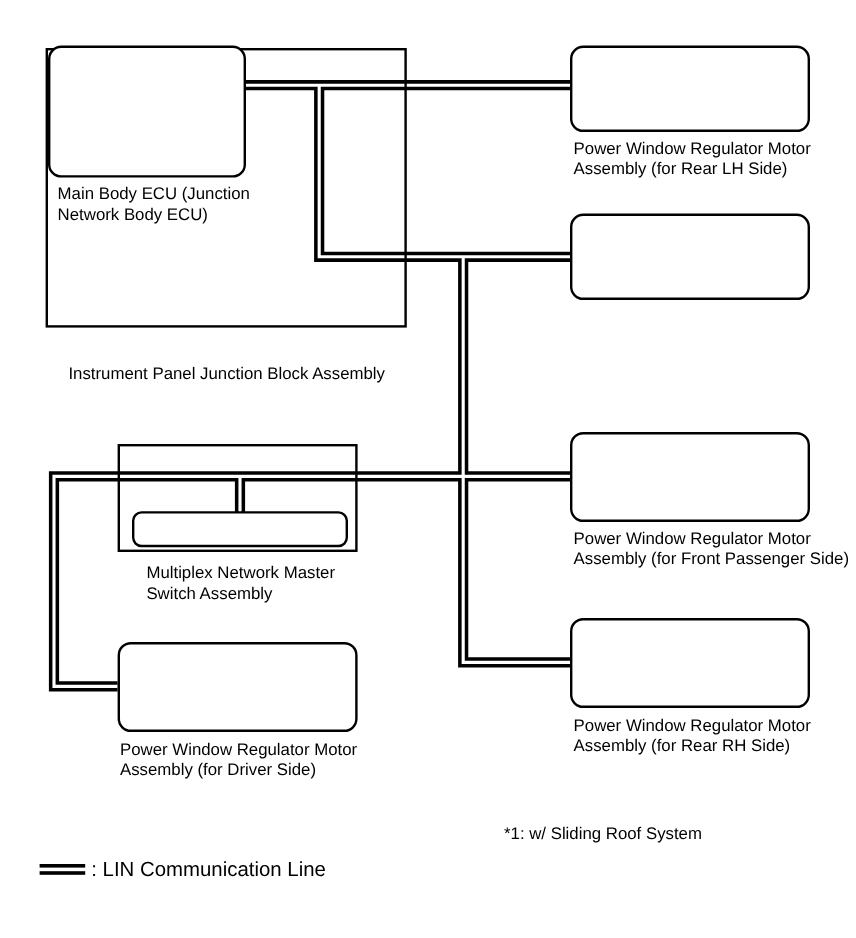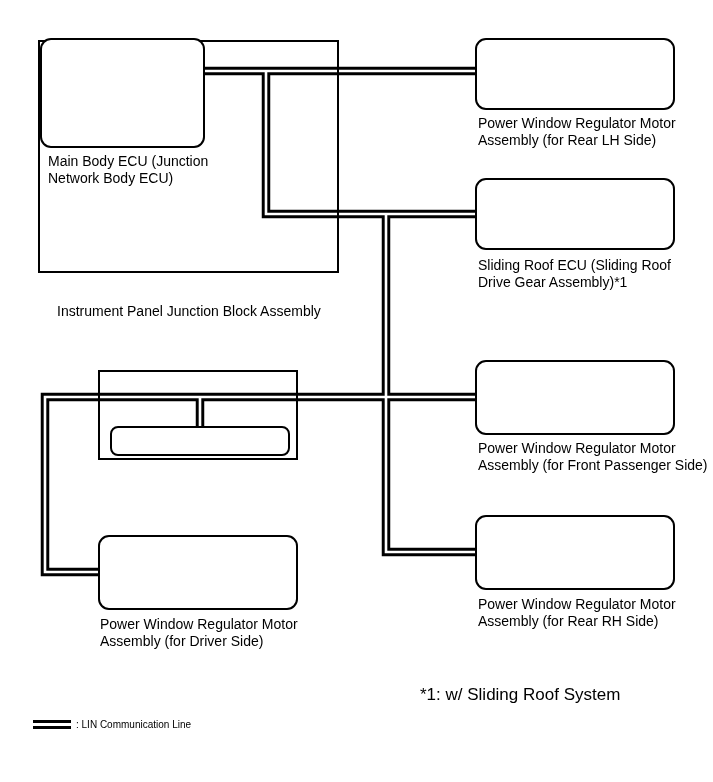--- a/index.html
+++ b/index.html
@@ -30,39 +30,39 @@
   }
   .node-label {
     position: absolute;
     font-size: 14px;
     line-height: 17px;
     white-space: pre-line;
     z-index: 3;
   }
   .footnote {
     position: absolute;
-    font-size: 17px;
+    font-size: 14px;
     line-height: 17px;
     z-index: 3;
   }
   .legend {
     position: absolute;
     display: flex;
     align-items: center;
     z-index: 3;
   }
   .legend-swatch {
     width: 38px;
     height: 3px;
     background: #ffffff;
     border-top: 3px solid #000000;
     border-bottom: 3px solid #000000;
     margin-right: 5px;
   }
-  .legend-text { font-size: 10px; line-height: 17px; }
+  .legend-text { font-size: 17px; line-height: 17px; }
 
   
   #junction-rect   { left: 38px;  top: 40px;  width: 301px; height: 233px; }
   #main-ecu-box    { left: 40px;  top: 38px;  width: 165px; height: 110px; }
   #rear-lh-box     { left: 475px; top: 38px;  width: 200px; height: 72px; }
   #sliding-box     { left: 475px; top: 178px; width: 200px; height: 72px; }
   #front-pass-box  { left: 475px; top: 360px; width: 200px; height: 75px; }
   #rear-rh-box     { left: 475px; top: 515px; width: 200px; height: 75px; }
   #master-rect     { left: 98px;  top: 370px; width: 200px; height: 90px; }
   #master-inner-box{ left: 110px; top: 426px; width: 180px; height: 30px; border-radius: 8px; }
@@ -106,33 +106,33 @@
 
   <div id="main-ecu-box" class="box"></div>
   <div id="main-ecu-label" class="node-label">Main Body ECU (Junction
 Network Body ECU)</div>
 
   <div id="rear-lh-box" class="box"></div>
   <div id="rear-lh-label" class="node-label">Power Window Regulator Motor
 Assembly (for Rear LH Side)</div>
 
   <div id="sliding-box" class="box"></div>
-  <div id="sliding-label" class="node-label">Sliding Roof ECU (Sliding Roof
-Drive Gear Assembly)*1</div>
 
   <div id="front-pass-box" class="box"></div>
   <div id="front-pass-label" class="node-label">Power Window Regulator Motor
 Assembly (for Front Passenger Side)</div>
 
   <div id="rear-rh-box" class="box"></div>
   <div id="rear-rh-label" class="node-label">Power Window Regulator Motor
 Assembly (for Rear RH Side)</div>
 
   <div id="master-rect" class="rect-plain"></div>
   <div id="master-inner-box" class="box"></div>
+  <div id="master-label" class="node-label">Multiplex Network Master
+Switch Assembly</div>
 
   <div id="driver-box" class="box"></div>
   <div id="driver-label" class="node-label">Power Window Regulator Motor
 Assembly (for Driver Side)</div>
 
   <div id="footnote" class="footnote">*1: w/ Sliding Roof System</div>
 
   <div id="legend" class="legend">
     <span class="legend-swatch"></span>
     <span class="legend-text">: LIN Communication Line</span>

